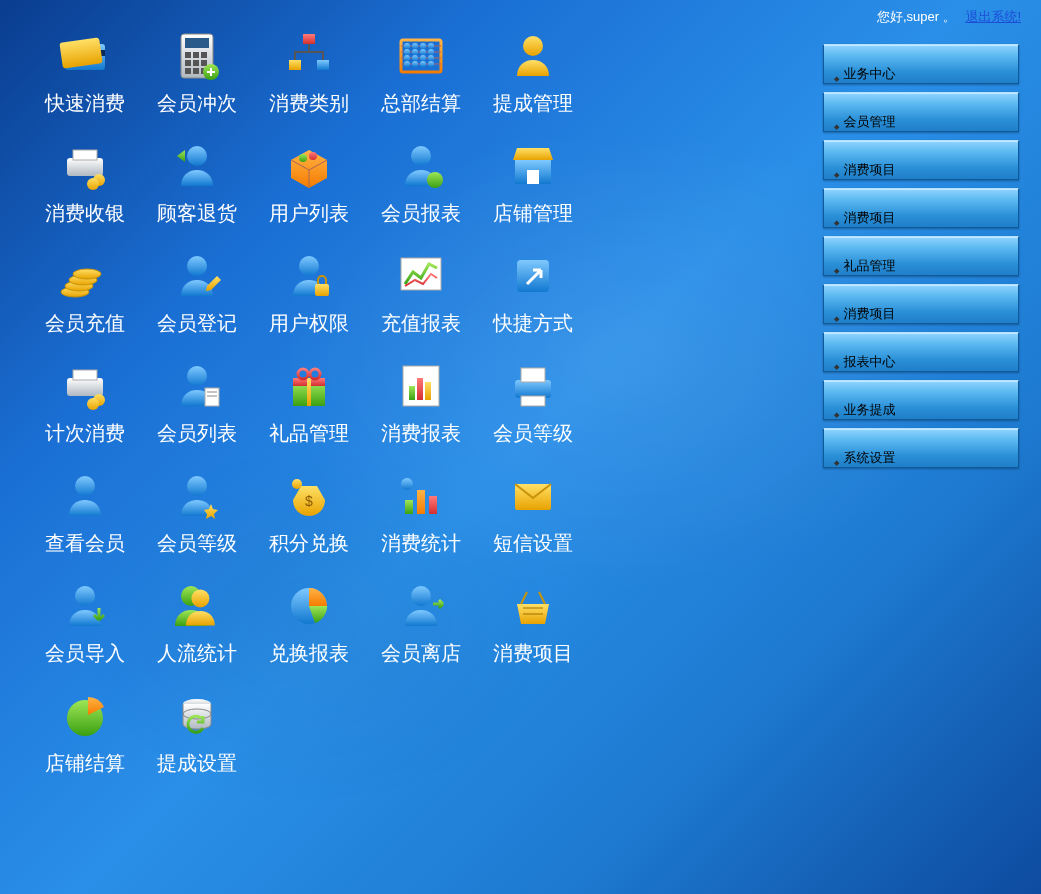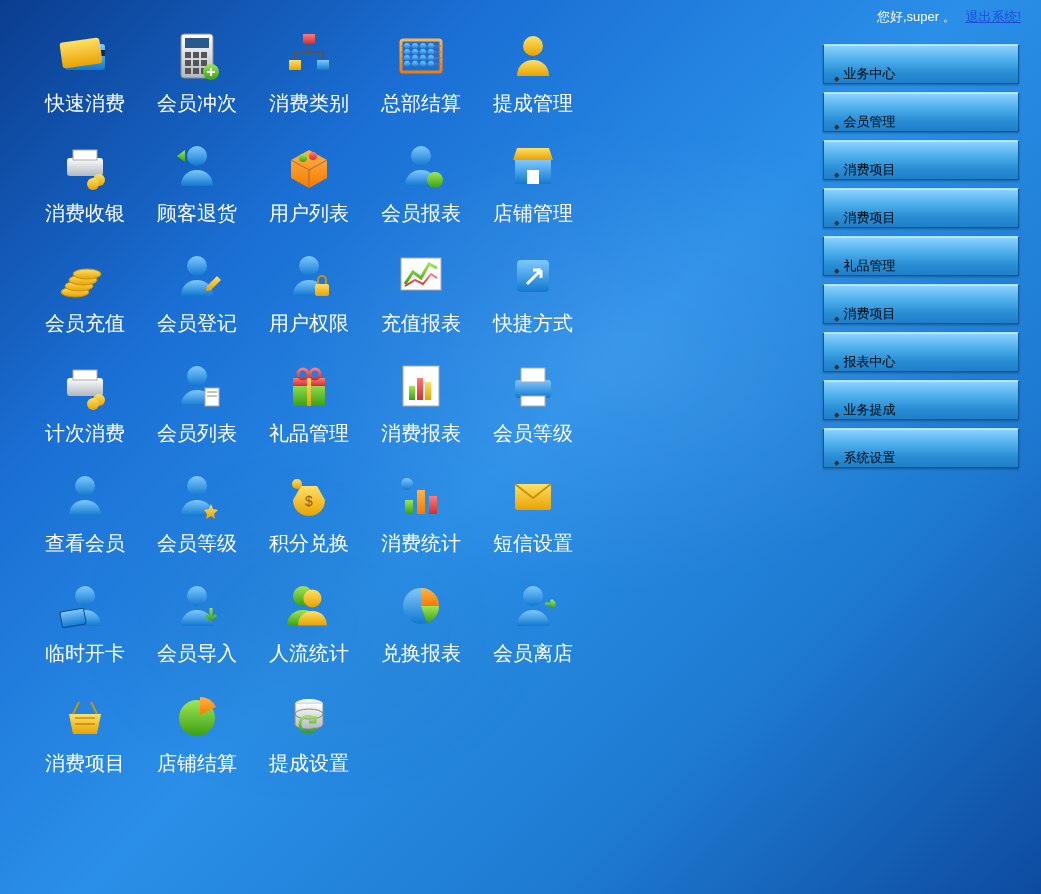--- a/index.html
+++ b/index.html
@@ -392,30 +392,20 @@
     <div class="icon-label">消费统计</div>
       </div>
       <div class="icon-cell">
     <div class="icon-box">
           <svg viewBox="0 0 52 52">
             <rect x="8" y="14" width="36" height="26" rx="2" fill="url(#gGold)"></rect>
             <path d="M8 14l18 14 18-14" stroke="#c8920a" fill="none" stroke-width="2"></path>
           </svg>
         </div>
     <div class="icon-label">短信设置</div>
-      </div>
-      <div class="icon-cell">
-    <div class="icon-box">
-          <svg viewBox="0 0 52 52">
-            <circle cx="26" cy="16" r="10" fill="url(#gBlue)"></circle>
-            <path d="M10 46c0-10 7-16 16-16s16 6 16 16z" fill="url(#gBlue)"></path>
-            <rect x="2" y="30" width="24" height="16" rx="2" fill="url(#gBlue)" stroke="#0a4a8a" transform="rotate(-10 14 38)"></rect>
-          </svg>
-        </div>
-    <div class="icon-label">临时开卡</div>
       </div>
       <div class="icon-cell">
     <div class="icon-box">
           <svg viewBox="0 0 52 52">
             <circle cx="26" cy="16" r="10" fill="url(#gBlue)"></circle>
             <path d="M10 46c0-10 7-16 16-16s16 6 16 16z" fill="url(#gBlue)"></path>
             <path d="M40 28v12m0 0l-5-5m5 5l5-5" stroke="url(#gGreen)" stroke-width="3" fill="none"></path>
           </svg>
         </div>
     <div class="icon-label">会员导入</div>

